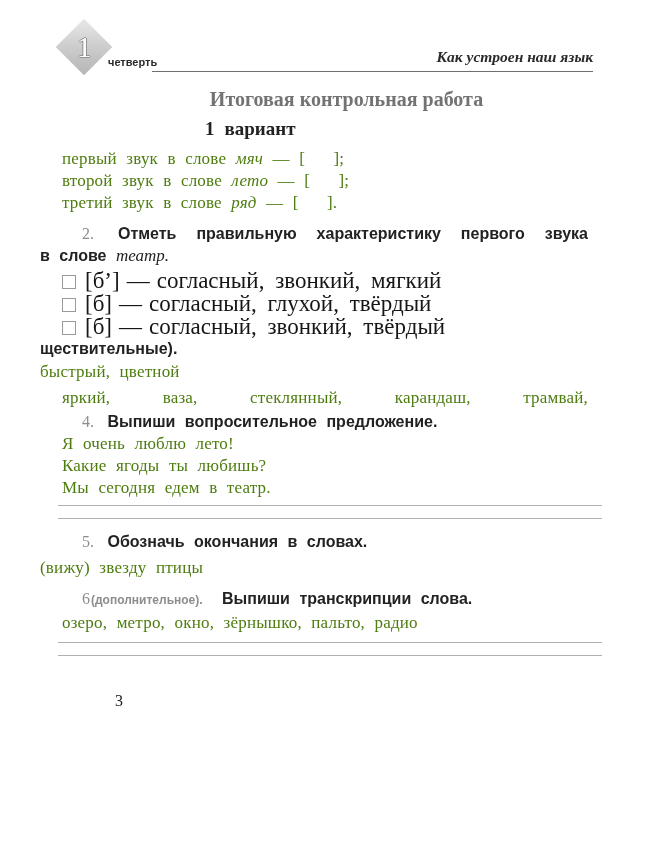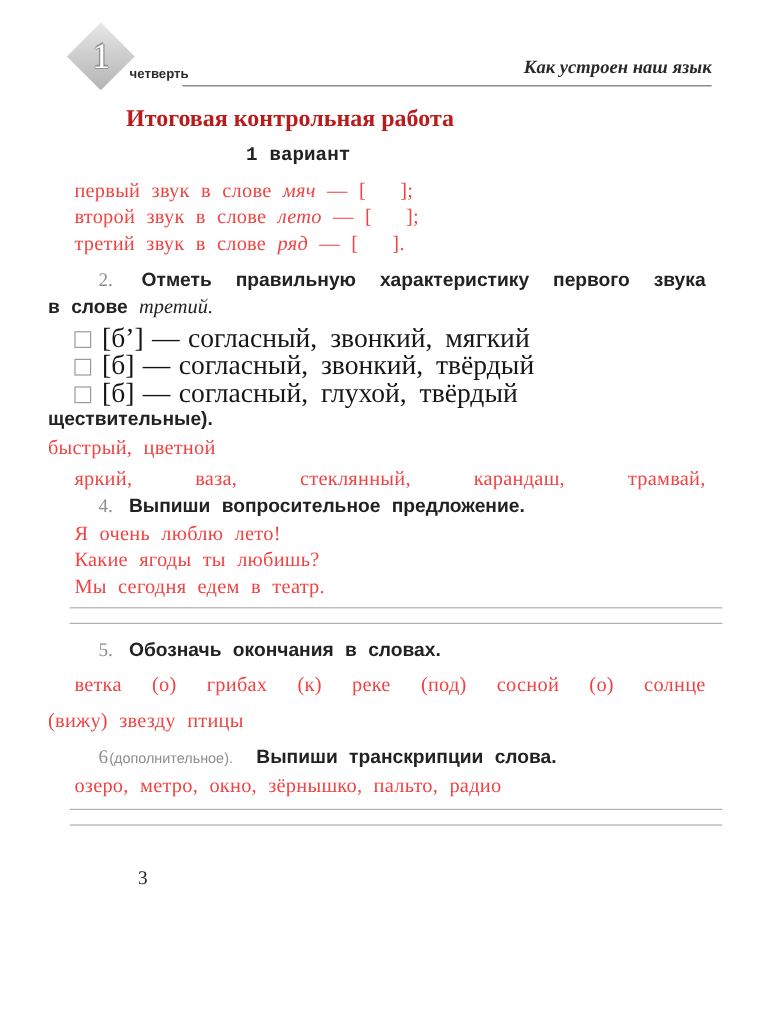--- a/index.html
+++ b/index.html
@@ -42,63 +42,63 @@
   .header-rule {
     position: absolute; left: 152px; right: 57px; top: 71px;
     border-top: 1px solid #6f6f6f; height: 0;
   }
   
   .content { position: absolute; top: 86px; left: 0; right: 0; padding: 0 62px 0 40px; }
   .serif { font-family: "Liberation Serif", serif; }
   .title {
     font-family: "Liberation Serif", serif;
     font-size: 20px; line-height: 26px; font-weight: 700;
-    padding-left: 65px; color: #b91c1c;
+    text-align: center; padding-left: 65px; color: #737373;
   }
   .variant {
-    font-family: Liberation Mono, monospace; font-weight: 600;
-    font-size: 16px; line-height: 22px;
+    font-family: Liberation Serif, serif; font-weight: 600;
+    font-size: 19px; line-height: 22px;
     margin: 6px 0 8px 165px; color: #222;
   }
   .variant .v-label { margin-left: 10px; }
   .task-head {
     font-family: "Liberation Sans", sans-serif; font-weight: 600;
     font-size: 16px; line-height: 22px; color: #222;
     text-indent: 42px; word-spacing: 5px;
   }
   .tnum {
     font-family: "Liberation Serif", serif; font-weight: 400;
     color: var(--task-number, #8d8d8d); margin-right: 4px;
   }
   .jline { text-align: justify; text-align-last: justify; }
   .cont-line { text-indent: 0; }
   .content-para {
     font-size: 17px; line-height: 22px; word-spacing: 5px;
-    letter-spacing: 0.2px; color: #ef4444;
+    letter-spacing: 0.2px; color: #4d7c0f;
   }
   .indent { margin-left: 22px; }
   .ital { font-style: italic; }
   
   .opt-row { font-size: 23px; line-height: 23px; word-spacing: 5px; margin-left: 22px; color: #161616; }
   .checkbox {
     display: inline-block; width: 14px; height: 14px;
     border: 1.5px solid var(--checkbox-border, #9a9a9a);
     background: #fff; vertical-align: -1px; margin-right: 9px;
   }
   .opt-sound { margin-right: 7px; }
   .opt-dash { margin-right: 7px; }
   
   .rule {
     height: 0; border-top: 1.6px solid var(--rule, #b0b0b0);
     margin-left: 18px; margin-right: -14px;
   }
   .rule + .rule { margin-top: 12px; }
   .t5-words { line-height: 30px; }
   .t6-note {
-    font-family: "Liberation Sans", sans-serif; font-weight: 400;
+    font-family: "Liberation Sans", sans-serif; font-weight: 700;
     font-size: 12px; color: var(--task-number, #8d8d8d);
     margin-right: 10px; letter-spacing: 0;
   }
   .footer-pagenum {
     font-family: "Liberation Serif", serif; font-size: 16px;
     color: #222; margin: 36px 0 0 75px;
   }
   
   .mt2{margin-top:2px}.mt3{margin-top:3px}.mt4{margin-top:4px}.mt5{margin-top:5px}
   .mt6{margin-top:6px}.mt8{margin-top:8px}.mt9{margin-top:9px}.mt12{margin-top:12px}
@@ -143,30 +143,30 @@
       </p>
     </section>
 
     <section>
       <p class="task-head jline mt9">
         <span class="tnum">2.</span>
         <span>Отметь правильную характеристику первого звука</span>
       </p>
       <p class="task-head cont-line" style="text-indent:0">
         <span>в слове</span>
-        <span class="serif ital" style="font-size:17px;font-weight:400">третий.</span>
+        <span class="serif ital" style="font-size:17px;font-weight:400">театр.</span>
       </p>
       <div class="opt-row mt2">
         <span class="checkbox"></span><span class="opt-sound">[б’]</span><span class="opt-dash">—</span><span>согласный, звонкий, мягкий</span>
       </div>
       <div class="opt-row">
-        <span class="checkbox"></span><span class="opt-sound">[б]</span><span class="opt-dash">—</span><span>согласный, звонкий, твёрдый</span>
+        <span class="checkbox"></span><span class="opt-sound">[б]</span><span class="opt-dash">—</span><span>согласный, глухой, твёрдый</span>
       </div>
       <div class="opt-row">
-        <span class="checkbox"></span><span class="opt-sound">[б]</span><span class="opt-dash">—</span><span>согласный, глухой, твёрдый</span>
+        <span class="checkbox"></span><span class="opt-sound">[б]</span><span class="opt-dash">—</span><span>согласный, звонкий, твёрдый</span>
       </div>
     </section>
 
     <section>
       <p class="task-head" style="text-indent:0">ществительные).</p>
       <p class="content-para" style="line-height:23px">быстрый, цветной</p>
       <p class="content-para indent jline mt3" style="line-height:23px">яркий, ваза, стеклянный, карандаш, трамвай,</p>
     </section>
 
     <section>
@@ -180,21 +180,20 @@
     </section>
 
     <div class="rule mt6"></div>
     <div class="rule"></div>
 
     <section>
       <p class="task-head mt12">
         <span class="tnum">5.</span>
         <span>Обозначь окончания в словах.</span>
       </p>
-      <p class="content-para t5-words indent jline mt2">ветка (о) грибах (к) реке (под) сосной (о) солнце</p>
       <p class="content-para t5-words">(вижу) звезду птицы</p>
     </section>
 
     <section>
       <p class="task-head mt4" style="line-height:24px">
         <span class="tnum" style="margin-right:1px">6</span><span class="t6-note">(дополнительное).</span>
         <span>Выпиши транскрипции слова.</span>
       </p>
       <p class="content-para indent">озеро, метро, окно, зёрнышко, пальто, радио</p>
     </section>

